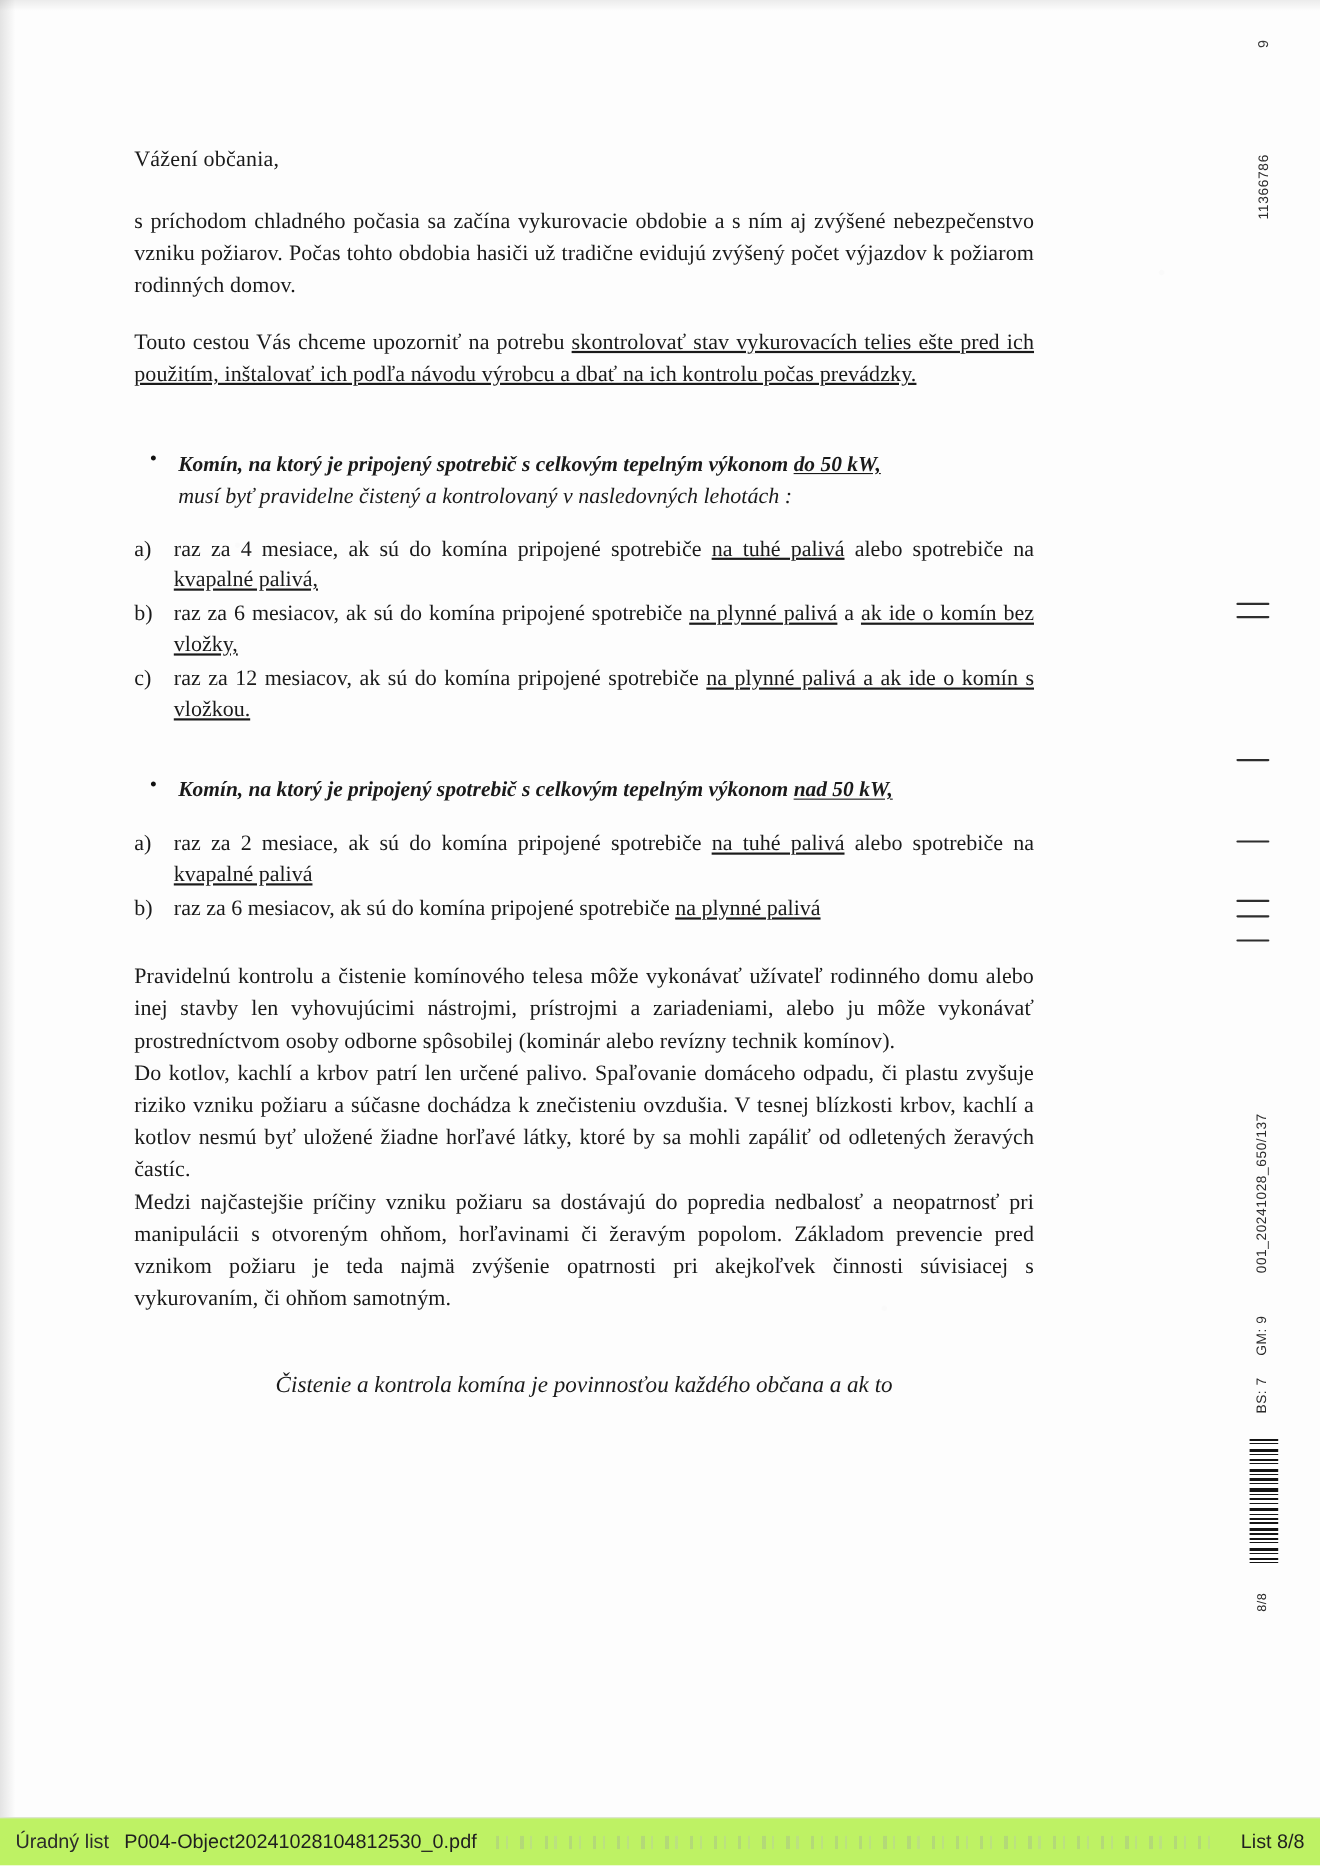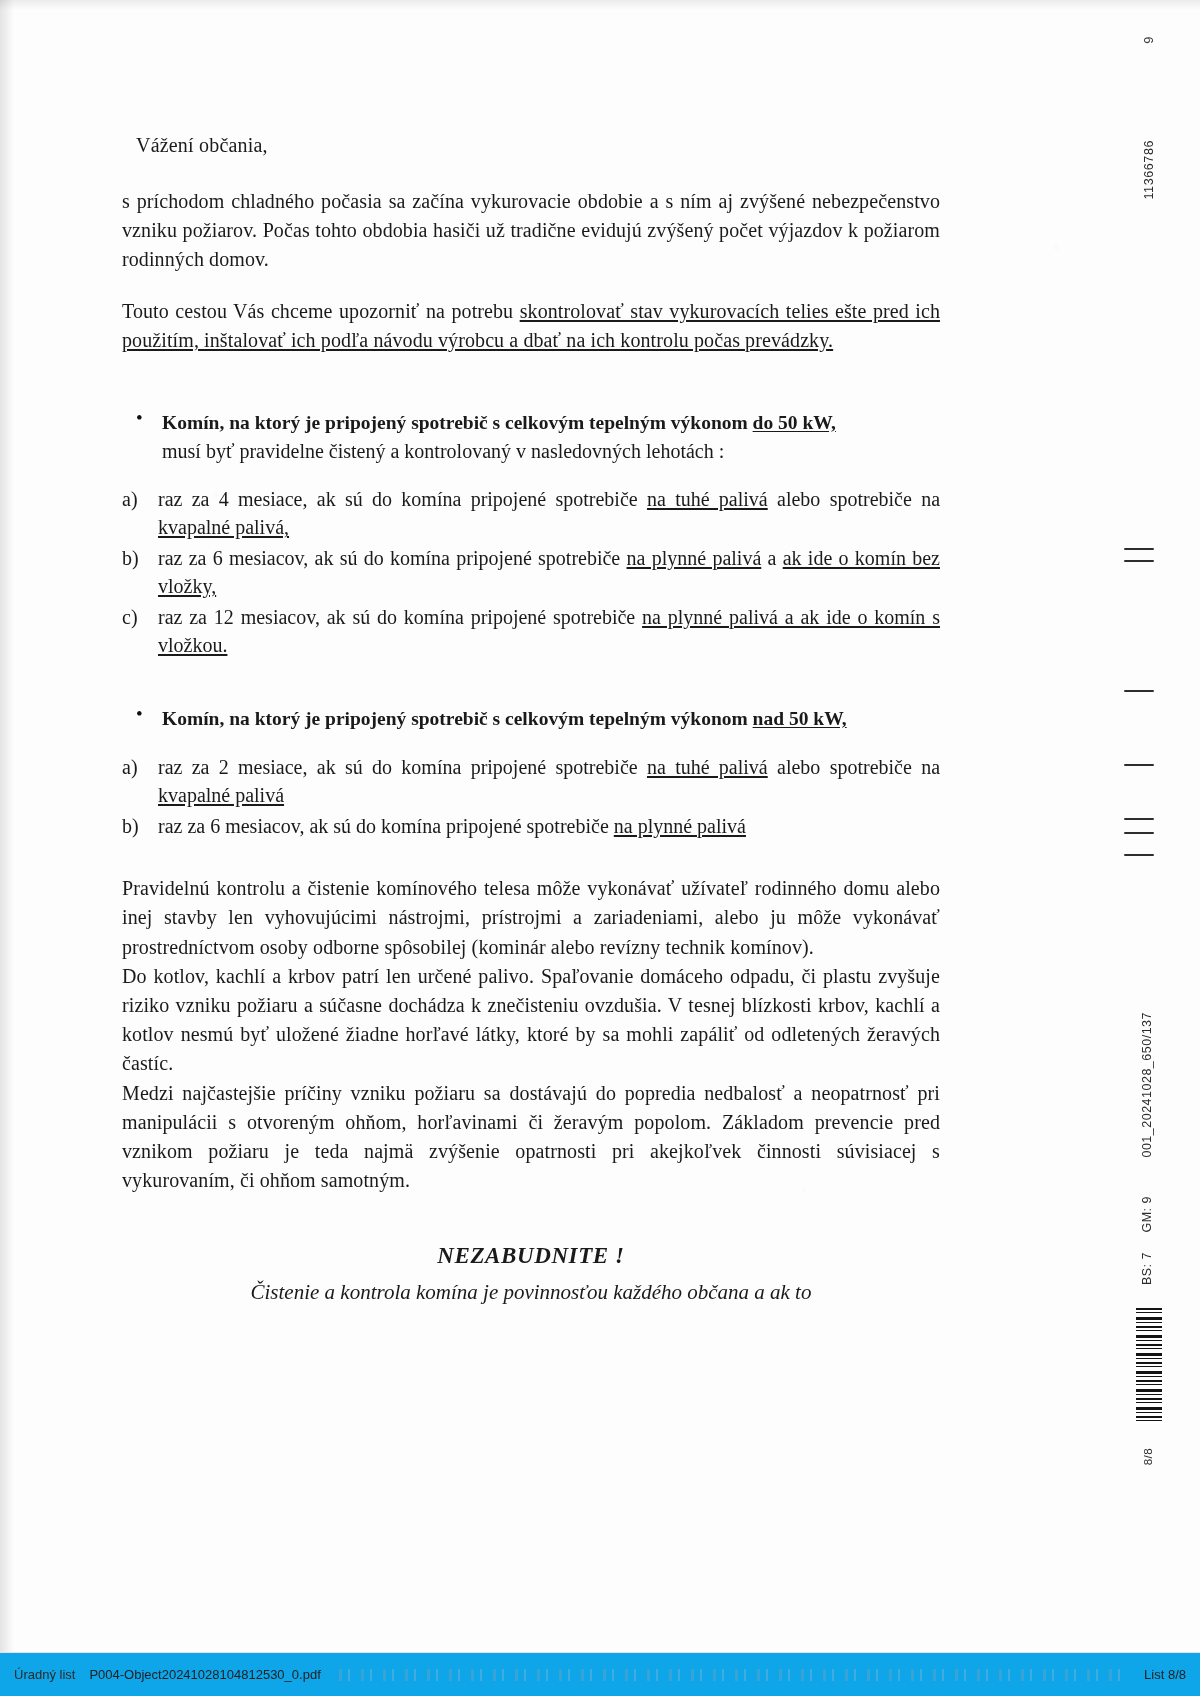--- a/index.html
+++ b/index.html
@@ -127,41 +127,42 @@
   
   #content {
     position: absolute;
     left: 122px;
     top: 134px;
     width: 818px;
   }
 
   .salutation {
     font-size: 20px;
-    margin: 0 0 30px 14px;
+    margin: 0 0 30px 0;
     letter-spacing: 0.2px;
   }
 
   p.body {
     font-size: 20px;
     line-height: 1.46;
     text-align: justify;
     margin: 0 0 22px 0;
     letter-spacing: 0.1px;
   }
   p.body.tight { margin-bottom: 0; }
 
   .u { text-decoration: underline; text-underline-offset: 2px; }
   .ital { }
 
   
   ul.bullets {
     list-style: none;
     margin: 0;
     padding: 0;
+    font-style: italic;
   }
   ul.bullets li {
     position: relative;
     padding-left: 40px;
     margin: 0;
   }
   ul.bullets li::before {
     content: "•";
     position: absolute;
     left: 14px;
@@ -222,24 +223,24 @@
     line-height: 1.5;
   }
 
   
   #footer-bar {
     position: absolute;
     left: 0;
     bottom: 0;
     width: 1200px;
     height: 44px;
-    background: #0ea5e9;
+    background: #bef264;
     border-top: 1px solid #e2e2e2;
     font-family: "Liberation Sans", sans-serif;
-    font-size: 13px;
+    font-size: 18px;
     color: #2b2b2b;
     display: flex;
     align-items: center;
     box-sizing: border-box;
     padding: 0 14px;
   }
   #footer-left {
     display: flex;
     align-items: baseline;
     gap: 14px;
@@ -341,21 +342,20 @@
       </li>
     </ol>
 
     <div class="gap-md"></div>
 
     <p class="body tight">Pravidelnú kontrolu a čistenie komínového telesa môže vykonávať užívateľ rodinného domu alebo inej stavby len vyhovujúcimi nástrojmi, prístrojmi a zariadeniami, alebo ju môže vykonávať prostredníctvom osoby odborne spôsobilej (kominár alebo revízny technik komínov).</p>
     <p class="body tight">Do kotlov, kachlí a krbov patrí len určené palivo. Spaľovanie domáceho odpadu, či plastu zvyšuje riziko vzniku požiaru a súčasne dochádza k znečisteniu ovzdušia. V tesnej blízkosti krbov, kachlí a kotlov nesmú byť uložené žiadne horľavé látky, ktoré by sa mohli zapáliť od odletených žeravých častíc.</p>
     <p class="body tight">Medzi najčastejšie príčiny vzniku požiaru sa dostávajú do popredia nedbalosť a neopatrnosť pri manipulácii s otvoreným ohňom, horľavinami či žeravým popolom. Základom prevencie pred vznikom požiaru je teda najmä zvýšenie opatrnosti pri akejkoľvek činnosti súvisiacej s vykurovaním, či ohňom samotným.</p>
 
     <div id="closing">
-      <div class="title">NEZABUDNITE !</div>
       <div class="line">Čistenie a kontrola komína je povinnosťou každého občana a ak to</div>
     </div>
 
   </div>
 </div>
 
 <div id="footer-bar">
   <div id="footer-left">
     <span>Úradný list</span>
     <span id="footer-filename">P004-Object20241028104812530_0.pdf</span>

